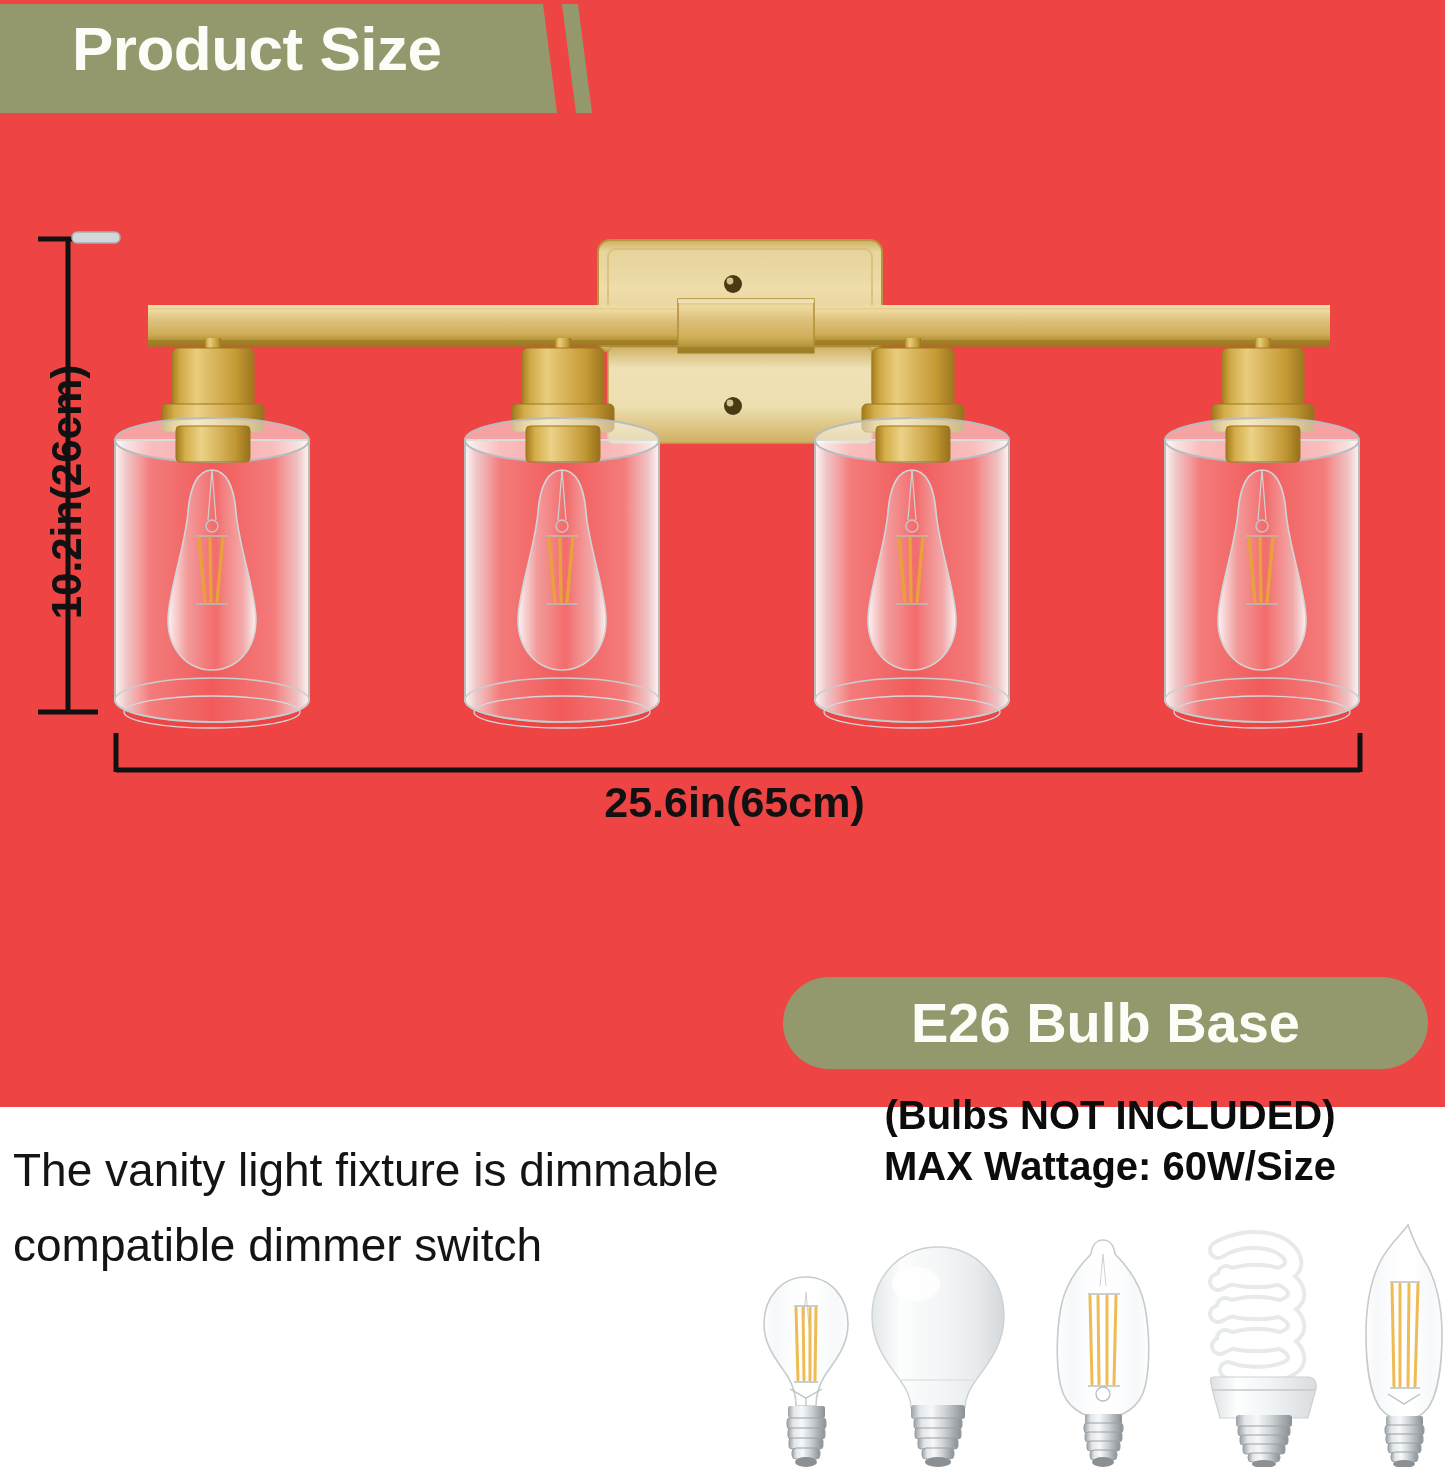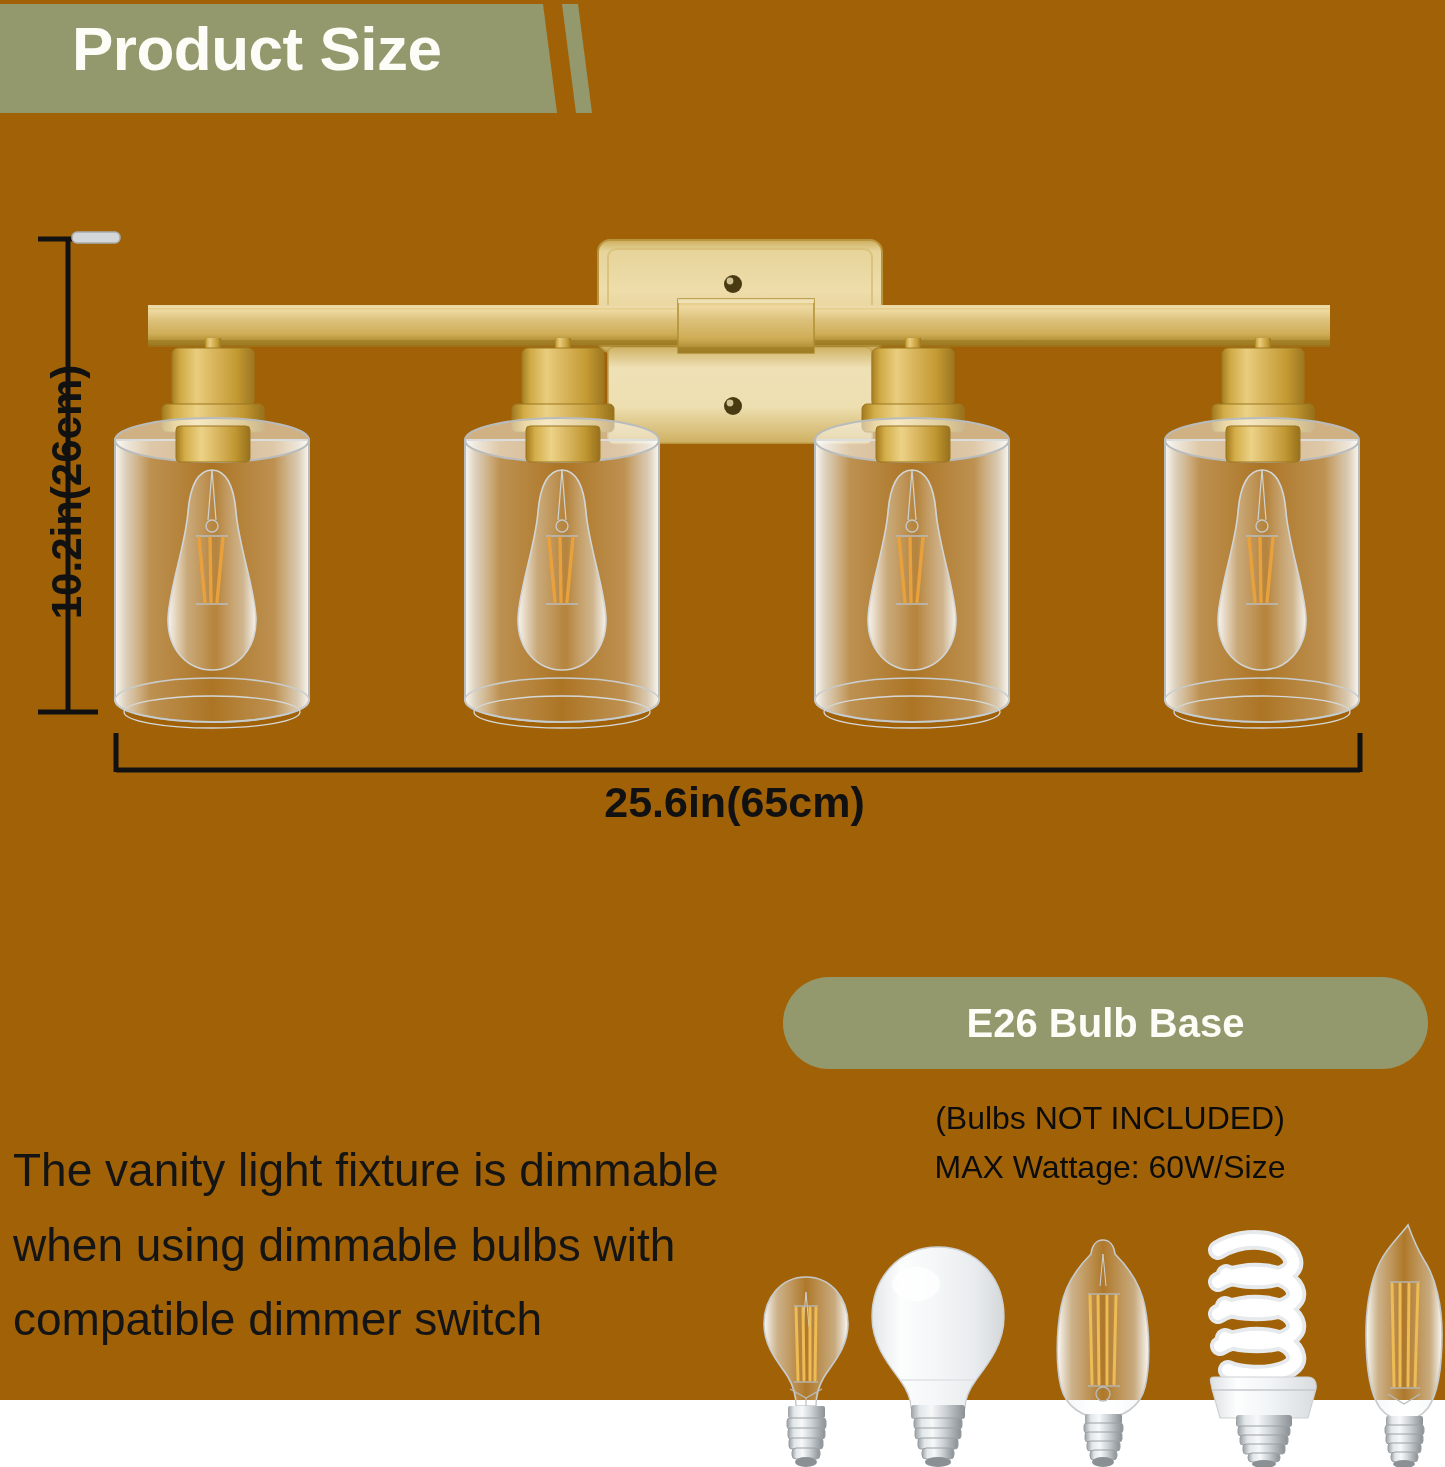--- a/index.html
+++ b/index.html
@@ -3,21 +3,21 @@
 <meta charset="utf-8">
 <title>Product Size Infographic</title>
 <style>
   * { box-sizing: border-box; margin: 0; padding: 0; }
   html, body {
     width: 1445px; height: 1467px;
     background: #ffffff;
     font-family: "Liberation Sans", sans-serif;
     overflow: hidden;
   }
-  #page { position: relative; width: 1445px; height: 1400px; background:#a16207; }
+  #page { position: relative; width: 1445px; height: 1107px; background:#ef4444; }
 
   
   #header-banner { position: absolute; left: 0; top: 0; width: 620px; height: 118px; }
   #header-banner svg { display: block; }
   #header-title {
     position: absolute; left: 72px; top: 18px;
     font-size: 62px; font-weight: bold; color: #fdfdf7;
     letter-spacing: -0.5px; line-height: 1;
     font-family: "Liberation Sans", sans-serif;
   }
@@ -45,30 +45,30 @@
 
   
   #e26-banner {
     position: absolute; left: 783px; top: 977px;
     width: 645px; height: 92px;
     background: #94996d;
     border-radius: 46px;
     display: flex; align-items: center; justify-content: center;
   }
   #e26-banner-text {
-    font-size: 40px; font-weight: bold; color: #fdfdf7;
+    font-size: 56px; font-weight: bold; color: #fdfdf7;
     letter-spacing: 0px; line-height: 1;
   }
   #e26-sub {
     position: absolute; left: 780px; top: 1090px; width: 660px;
     text-align: center;
   }
   #e26-sub div {
-    font-size: 32px; font-weight: normal; color: #0c0c0c;
-    line-height: 1.28; white-space: nowrap; margin-top: 8px;
+    font-size: 40px; font-weight: bold; color: #0c0c0c;
+    line-height: 1.28; white-space: nowrap;
   }
 
   
   #dimmable-note {
     position: absolute; left: 13px; top: 1133px; width: 730px;
   }
   #dimmable-note div {
     font-size: 46px; color: #141414; line-height: 1.62;
     font-family: "Liberation Sans Narrow", "Liberation Sans", sans-serif;
     white-space: nowrap;
@@ -278,21 +278,20 @@
   <div id="e26-banner">
     <span id="e26-banner-text">E26 Bulb Base</span>
   </div>
   <div id="e26-sub">
     <div>(Bulbs NOT INCLUDED)</div>
     <div>MAX Wattage: 60W/Size</div>
   </div>
 
   <div id="dimmable-note">
     <div>The vanity light fixture is dimmable</div>
-    <div>when using dimmable bulbs with</div>
     <div>compatible dimmer switch</div>
   </div>
 
   <svg id="bulb-row" viewBox="0 0 700 245">
     <defs>
       <linearGradient id="screwBase" x1="0" y1="0" x2="1" y2="0">
         <stop offset="0%" stop-color="#9ba0a4"></stop>
         <stop offset="16%" stop-color="#e3e7ea"></stop>
         <stop offset="38%" stop-color="#f6f8f9"></stop>
         <stop offset="62%" stop-color="#cfd4d8"></stop>

